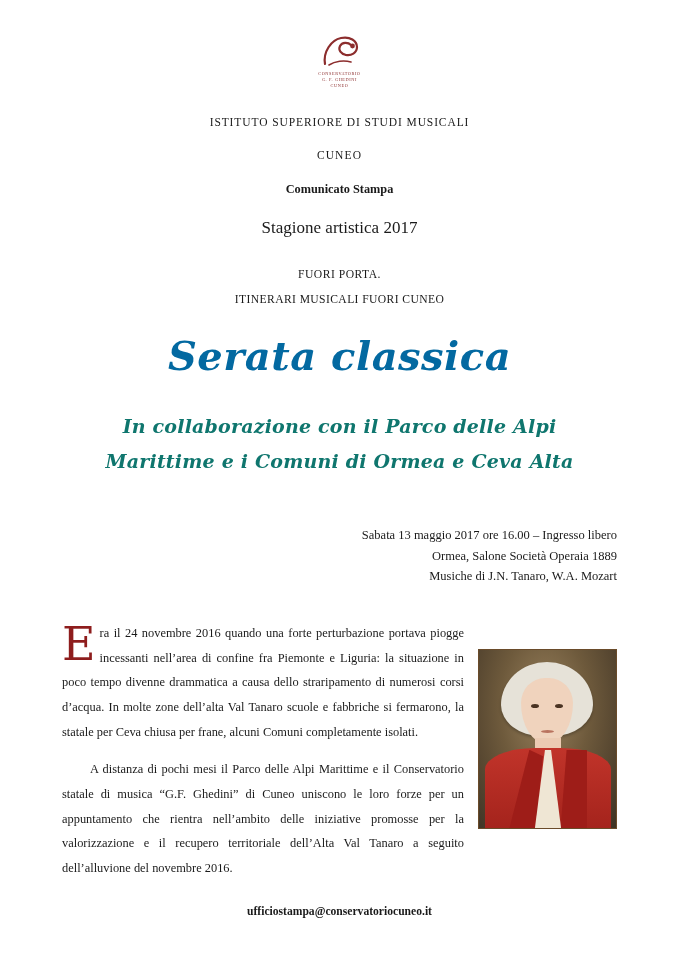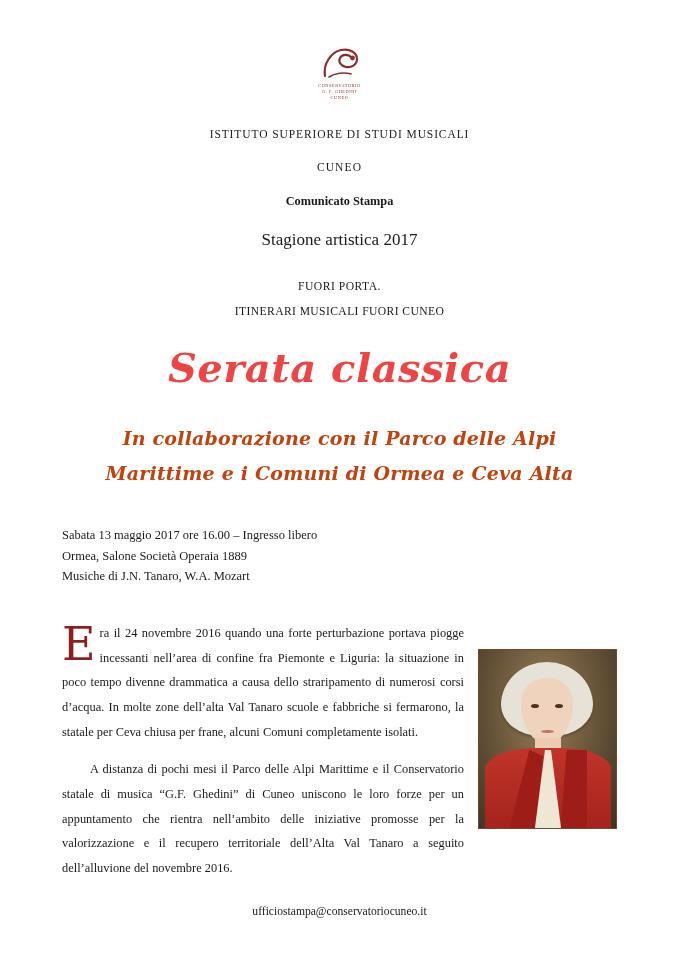--- a/index.html
+++ b/index.html
@@ -12,21 +12,21 @@
     height: 960px;
     font-family: "Liberation Serif", serif;
     color: #1a1a1a;
     position: relative;
     overflow: hidden;
   }
   .page {
     width: 679px;
     height: 960px;
     box-sizing: border-box;
-    padding: 36px 62px 0 62px;
+    padding: 24px 62px 0 62px;
     position: relative;
   }
 
   
   .logo-wrap {
     display: flex;
     flex-direction: column;
     align-items: center;
     margin-top: 10px;
   }
@@ -90,44 +90,44 @@
     font-size: 11.6px;
     letter-spacing: 0.4px;
     font-variant: small-caps;
     text-transform: uppercase;
     margin-top: 12px;
   }
 
   
   .title-main {
     text-align: center;
-    color: #ef4444;
+    color: #0369a1;
     font-size: 40px;
     font-style: italic;
     font-weight: bold;
     font-family: "DejaVu Serif", serif;
     margin-top: 26px;
     letter-spacing: 0.5px;
   }
   .subtitle {
     text-align: center;
-    color: #c2410c;
+    color: #0f766e;
     font-size: 19px;
     font-style: italic;
     font-weight: bold;
     font-family: "DejaVu Serif", serif;
     margin-top: 30px;
     line-height: 1.85;
     letter-spacing: 0.2px;
   }
 
   
   .details {
-    text-align: left;
-    margin-top: 34px;
+    text-align: right;
+    margin-top: 46px;
     font-size: 12.5px;
     line-height: 1.65;
   }
 
   
   .body-area {
     margin-top: 34px;
     position: relative;
   }
   .portrait {
@@ -233,20 +233,21 @@
 
   
   .footer {
     position: absolute;
     left: 0;
     right: 0;
     bottom: 42px;
     text-align: center;
     font-size: 11.6px;
     color: #1a1a1a;
+    font-weight: bold;
   }
 </style>
 </head>
 <body>
 
 <div class="page">
 
   <div class="logo-wrap">
     <div class="logo-mark">
       <svg width="46" height="34" viewBox="0 0 46 34" aria-hidden="true">

